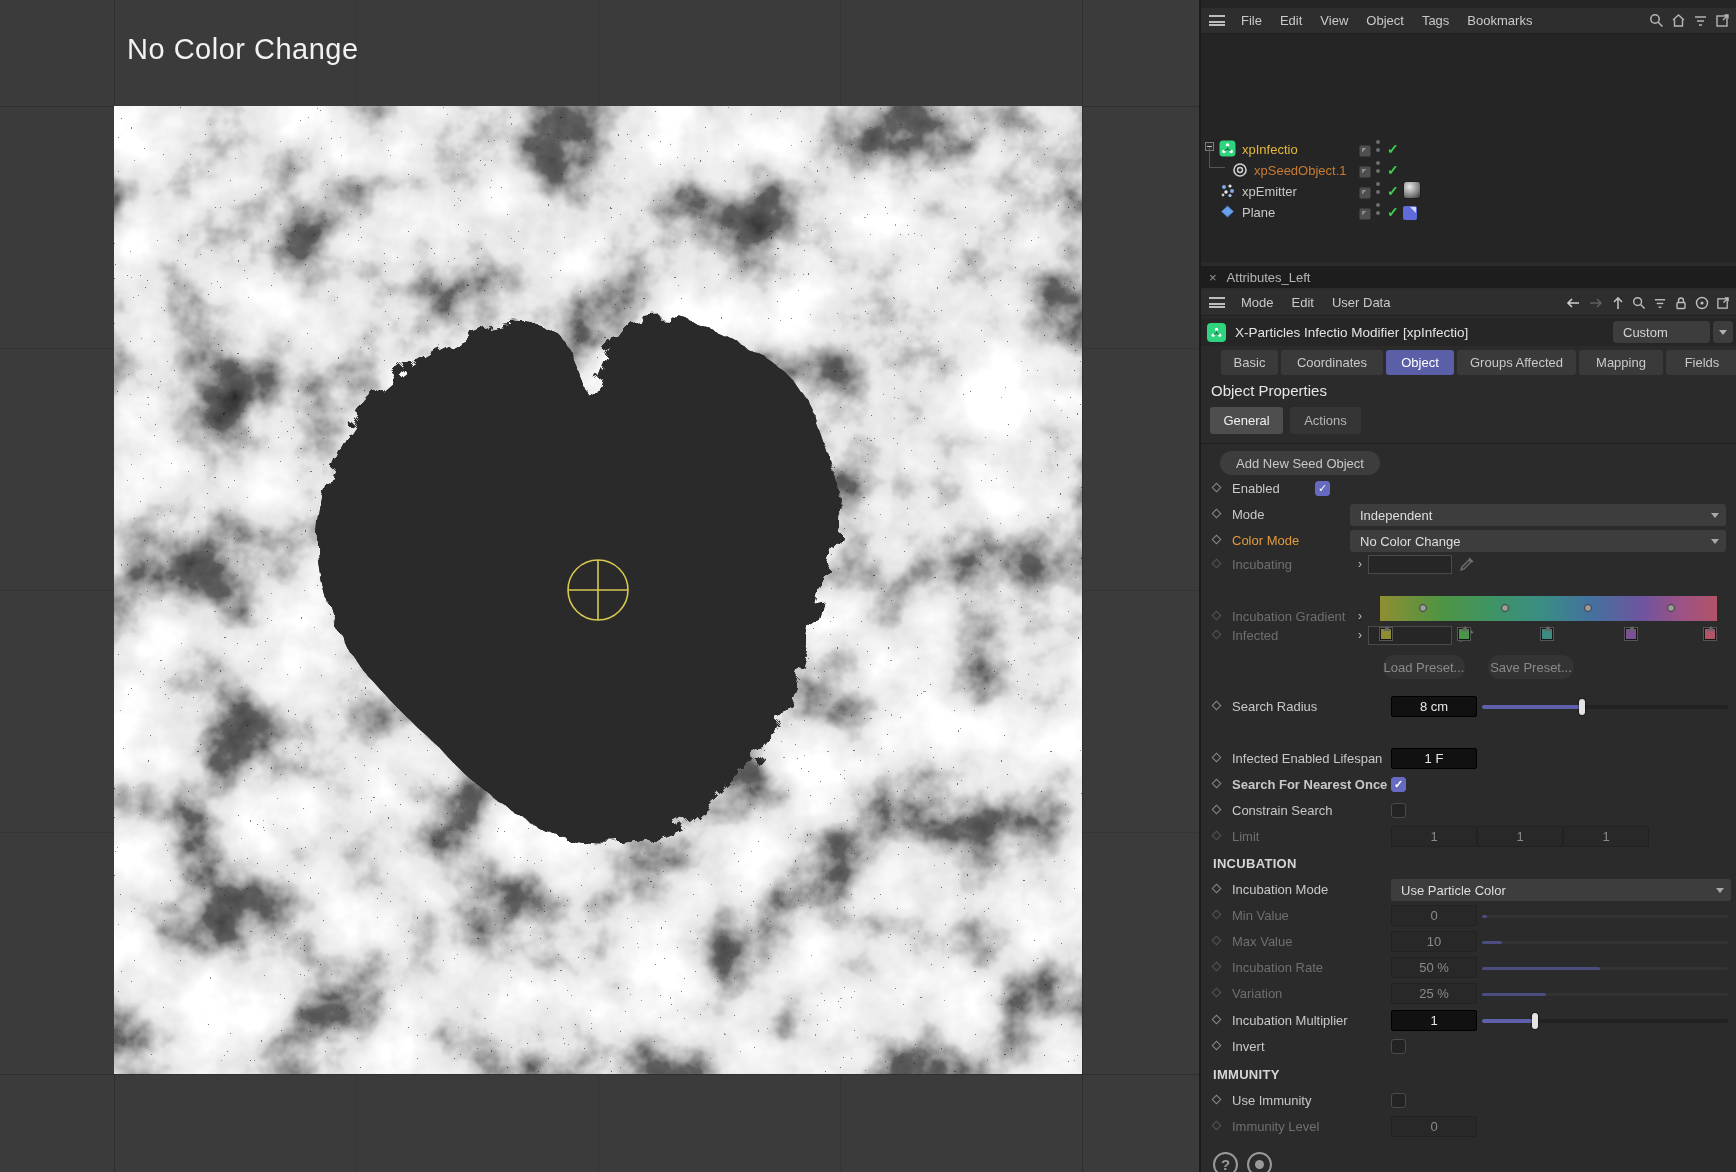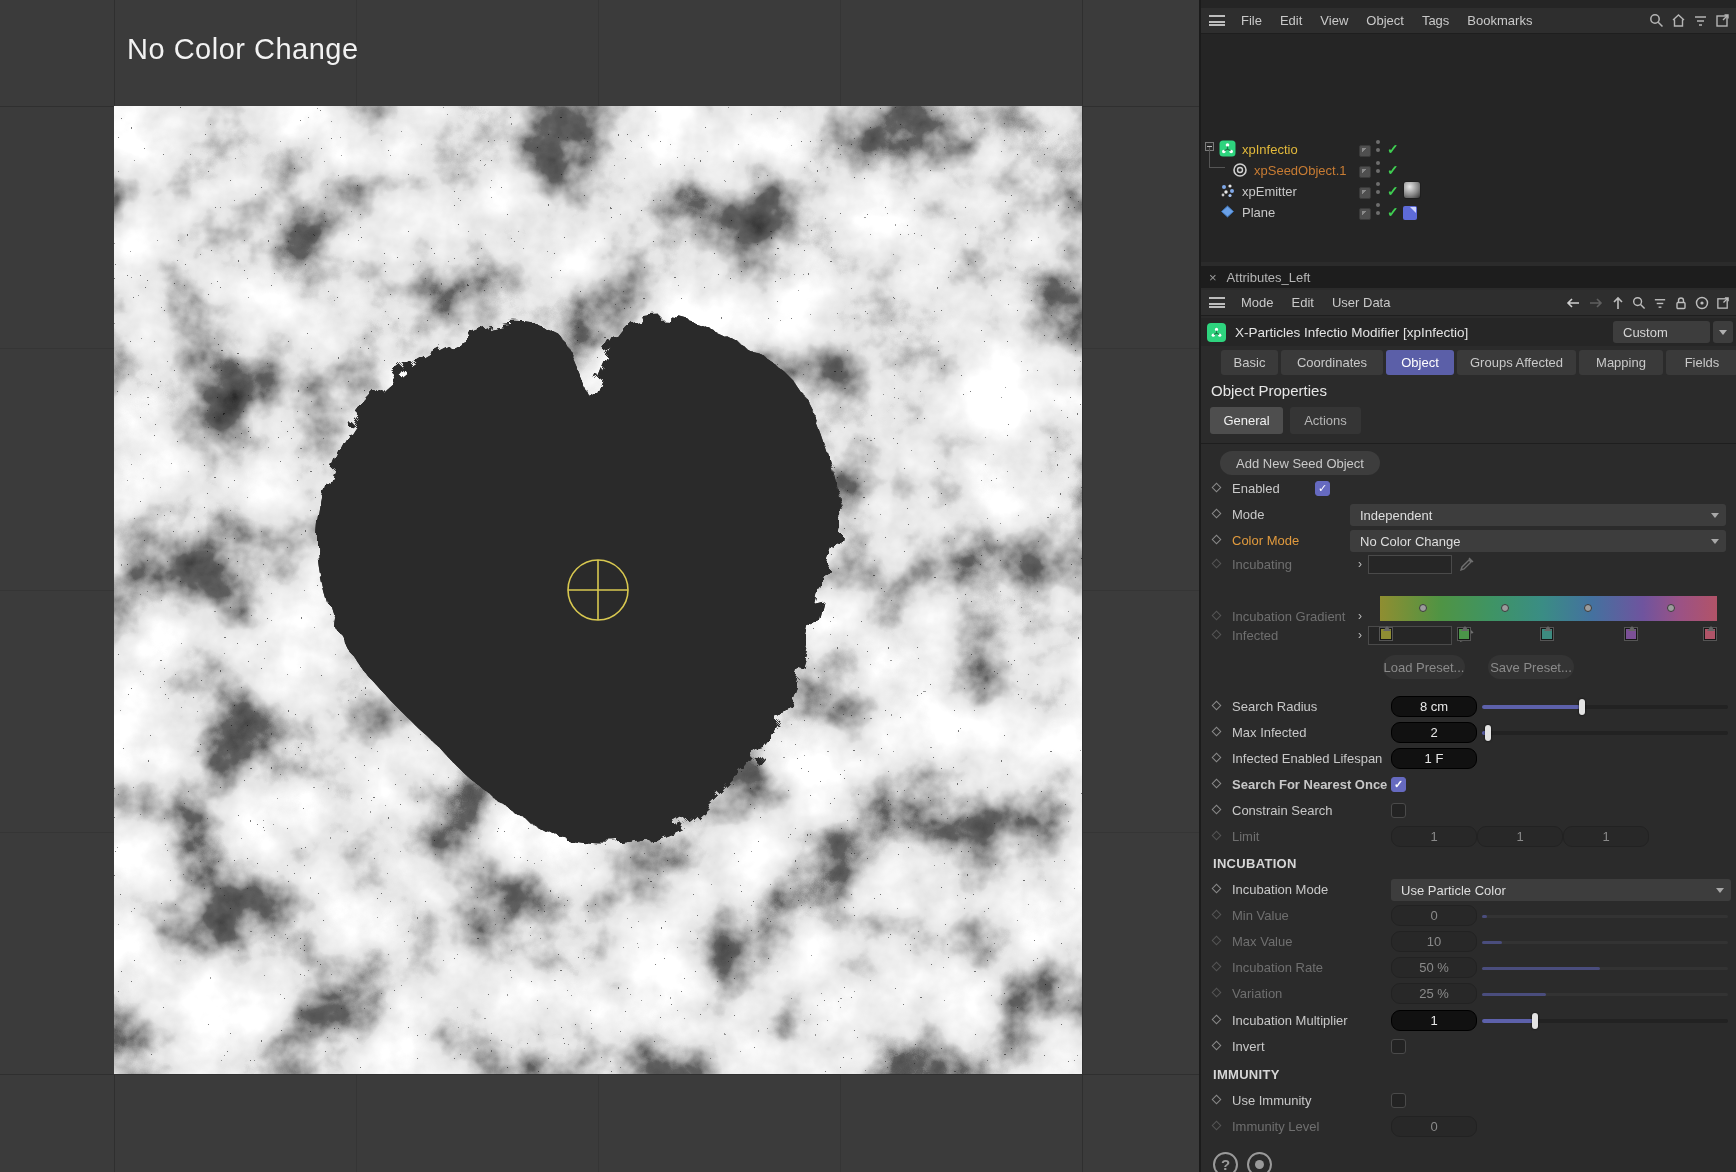--- a/index.html
+++ b/index.html
@@ -82,21 +82,21 @@
   .cb { position:absolute; top:5px; width:15px; height:15px; border-radius:3px; background:#232323; border:1px solid #4a4a4a;
      display:flex; align-items:center; justify-content:center; font-size:11px; color:#fff; }
   .cb.on { background:#666ac0; border-color:#666ac0; }
   .cb-a { left:114px; } .cb-b { left:190px; }
 
   .ddl { position:absolute; top:2px; height:22px; background:#3d3d3d; border-radius:3px; color:#dedede;
      display:flex; align-items:center; padding-left:10px; }
   .ddl:after { content:""; position:absolute; right:7px; top:9px; border:4px solid transparent; border-top:5px solid #a8a8a8; }
   .ddl-wide { left:113px; right:10px;margin-left:36px; } .ddl-mid { left:190px; right:5px; }
 
-  .vbox { position:absolute; top:2px; width:86px; height:21px; background:#111; border:1px solid #000; border-radius:9px;
+  .vbox { position:absolute; top:2px; width:86px; height:21px; background:#111; border:1px solid #000; border-radius:2px;
      color:#e8e8e8; display:flex; align-items:center; justify-content:center; }
   .dim .vbox { background:#282828; border-color:#222; color:#8a8a8a; }
   .vb-1 { left:190px; } .vb-2 { left:276px; } .vb-3 { left:362px; }
 
   .slider { position:absolute; left:281px; top:11px; width:246px; height:4px; border-radius:2px; background:#222; }
   .dim .slider { background:#333; height:3px; top:12px; }
   .sfill { position:absolute; left:0; top:0; height:100%; border-radius:2px; background:#5d61ab; }
   .dim .sfill { background:#4a4d7d; }
   .shandle { position:absolute; top:-6px; width:6px; height:16px; border-radius:3px; background:#e3e3e3; box-shadow:0 0 2px #000; }
 
@@ -428,31 +428,20 @@
     <span class="plabel">Search Radius</span>
     <span class="vbox vb-1">
         <span>8 cm</span>
       </span>
     <span class="slider">
       <span class="sfill" style="width: 40%;"></span>
       <span class="shandle" style="left: 97px;"></span>
     </span>
   </div>
 
-  <div class="prow" style="top:720px;">
-    <span class="diamond"></span>
-    <span class="plabel">Max Infected</span>
-    <span class="vbox vb-1">
-        <span>2</span>
-      </span>
-    <span class="slider">
-      <span class="sfill" style="width: 2%;"></span>
-      <span class="shandle" style="left: 3px;"></span>
-    </span>
-  </div>
 
   <div class="prow" style="top:746px;">
     <span class="diamond"></span>
     <span class="plabel">Infected Enabled Lifespan</span>
     <span class="vbox vb-1">
         <span>1 F</span>
       </span>
   </div>
 
   <div class="prow" style="top:772px;font-weight:bold;">

